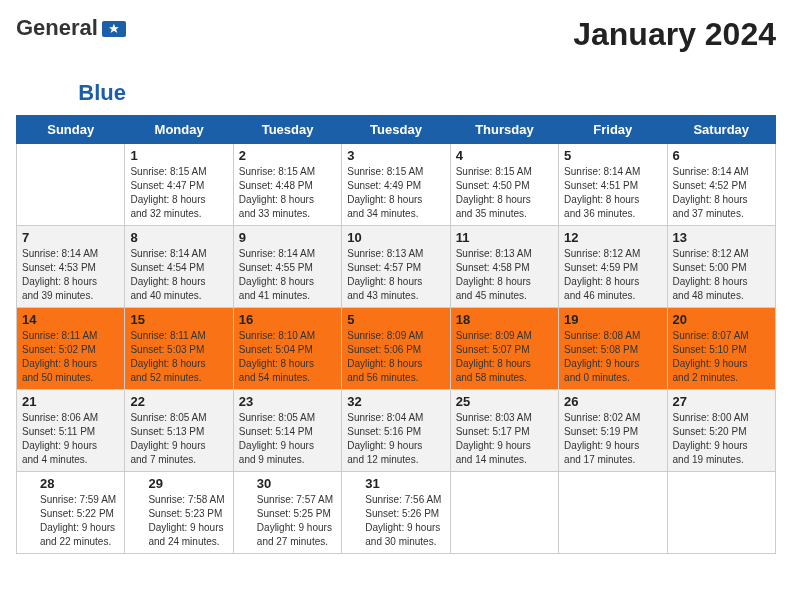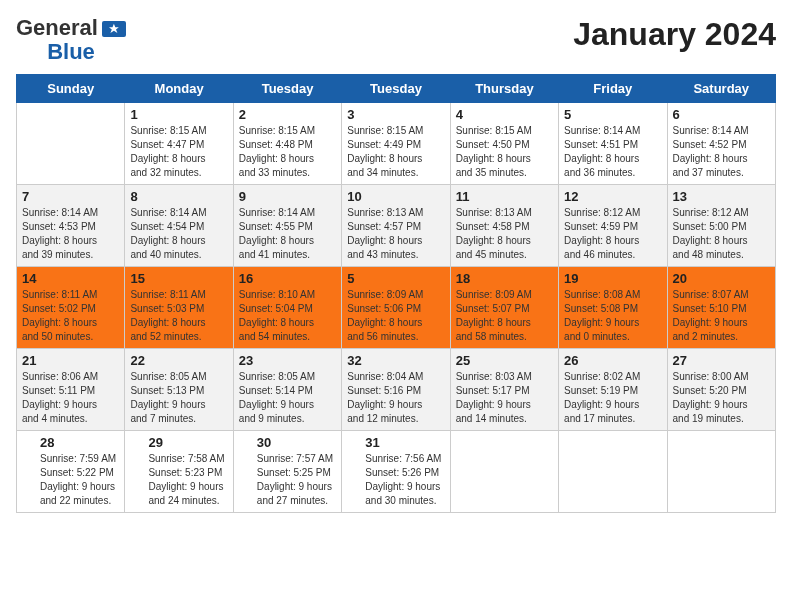--- a/index.html
+++ b/index.html
@@ -12,21 +12,22 @@
     }
     .header {
       display: flex;
       justify-content: space-between;
       align-items: flex-start;
       margin-bottom: 10px;
     }
     .logo {
       display: flex;
       flex-direction: column;
-      align-items: center;
+      align-items: flex-end;
+      gap: 21px;
     }
     .title-block {
       text-align: right;
     }
     .title-block h1 {
       font-size: 32px;
       font-weight: bold;
       color: #222;
       text-align: right;
     }
@@ -93,21 +94,21 @@
 
 <div class="header">
   <div class="logo">
     <div style="display:flex; align-items:center;">
       <span style="font-size:22px; font-weight:bold; color:#333; line-height:1.1;">General</span>
       <svg width="24" height="16" style="margin-left:4px; margin-top:2px;">
         <rect width="24" height="16" fill="#1a5fa8" rx="2"></rect>
         <polygon points="12,3 14,8 19,8 15,11 17,16 12,13 7,16 9,11 5,8 10,8" fill="white" transform="scale(0.7) translate(5,1)"></polygon>
       </svg>
     </div>
-    <span style="font-size:22px; font-weight:bold; color:#1a5fa8; line-height:1.1;">Blue</span>
+    <span style="font-size:22px; font-weight:bold; color:#1a5fa8; line-height:1.1;margin-top:20px;">Blue</span>
   </div>
   <div class="title-block">
     <h1>January 2024</h1>
   </div>
 </div>
 
 <table class="calendar">
   <thead>
     <tr>
     <th>Sunday</th>

